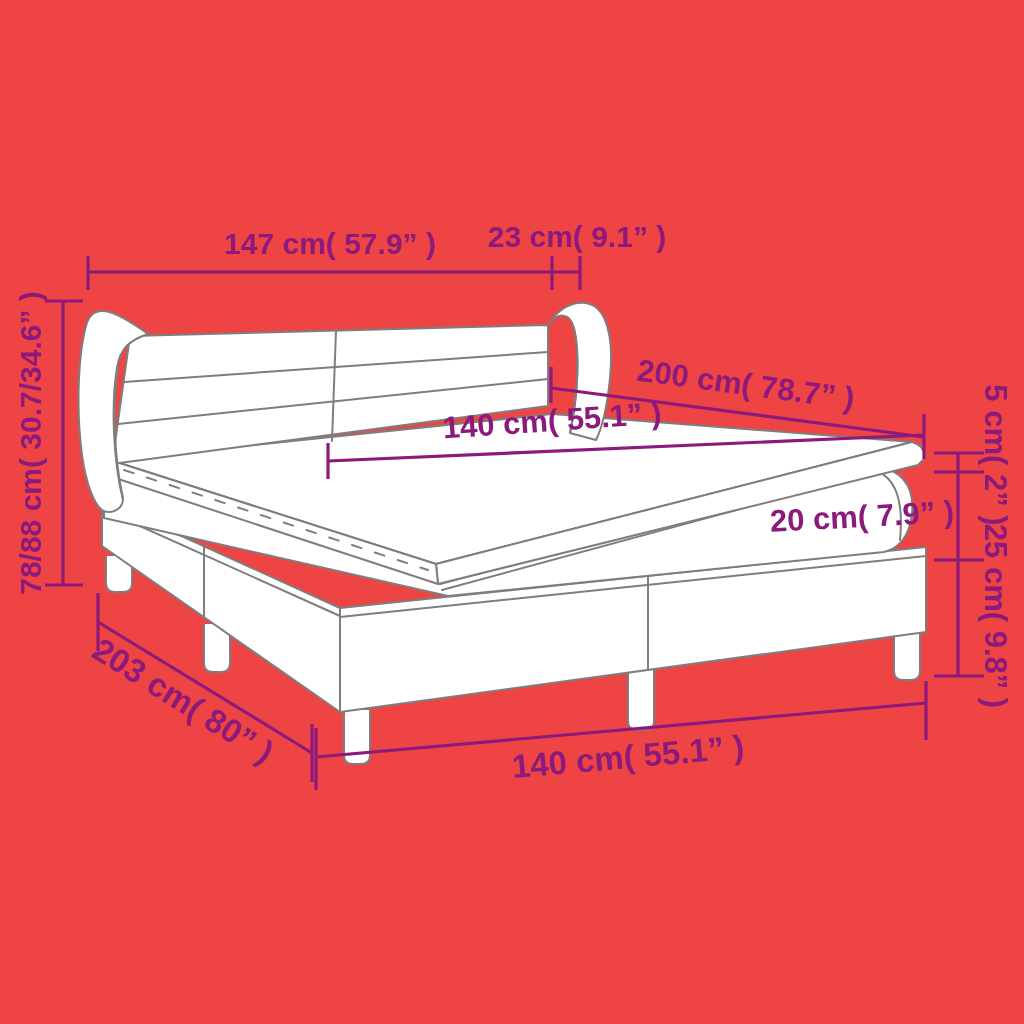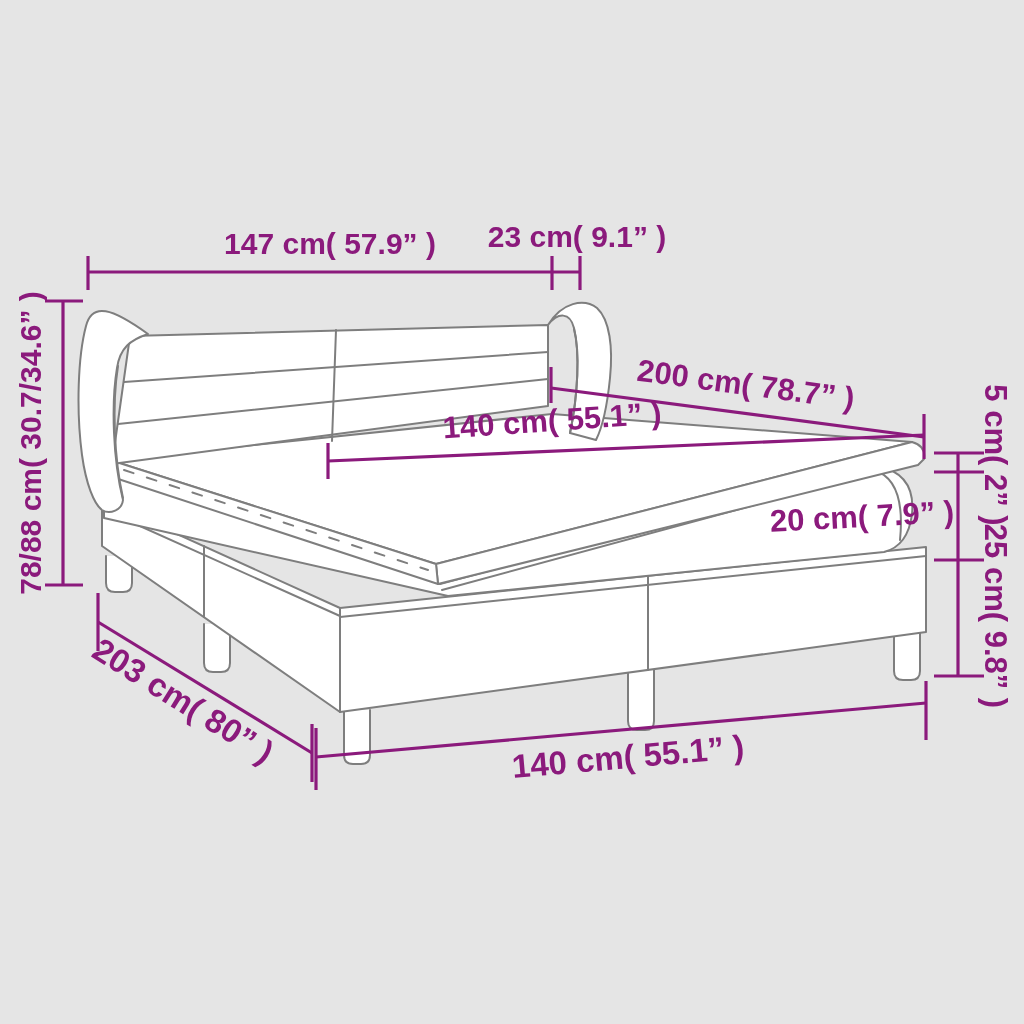--- a/index.html
+++ b/index.html
@@ -1,17 +1,17 @@
 <!DOCTYPE html>
 <html><head>
 <meta charset="utf-8">
 <style>
   html,body{margin:0;padding:0;background:#ffffff;}
   .canvas{
-    width:1024px;height:1024px;position:relative;background:#e5e5e5;
+    width:1024px;height:1024px;position:relative;background:#ef4444;
     font-family:"Liberation Sans", sans-serif;
   }
   svg{display:block;}
   .art{stroke:#7E7E7E;stroke-width:2;fill:none;stroke-linejoin:round;stroke-linecap:round;}
   .art .filled{fill:#ffffff;}
   .dims{stroke:#8B1A7C;stroke-width:3.2;fill:none;stroke-linecap:butt;}
   .dim-label{
     fill:#8B1A7C;stroke:none;
     font-family:"Liberation Sans", sans-serif;
     font-weight:700;font-size:30px;

